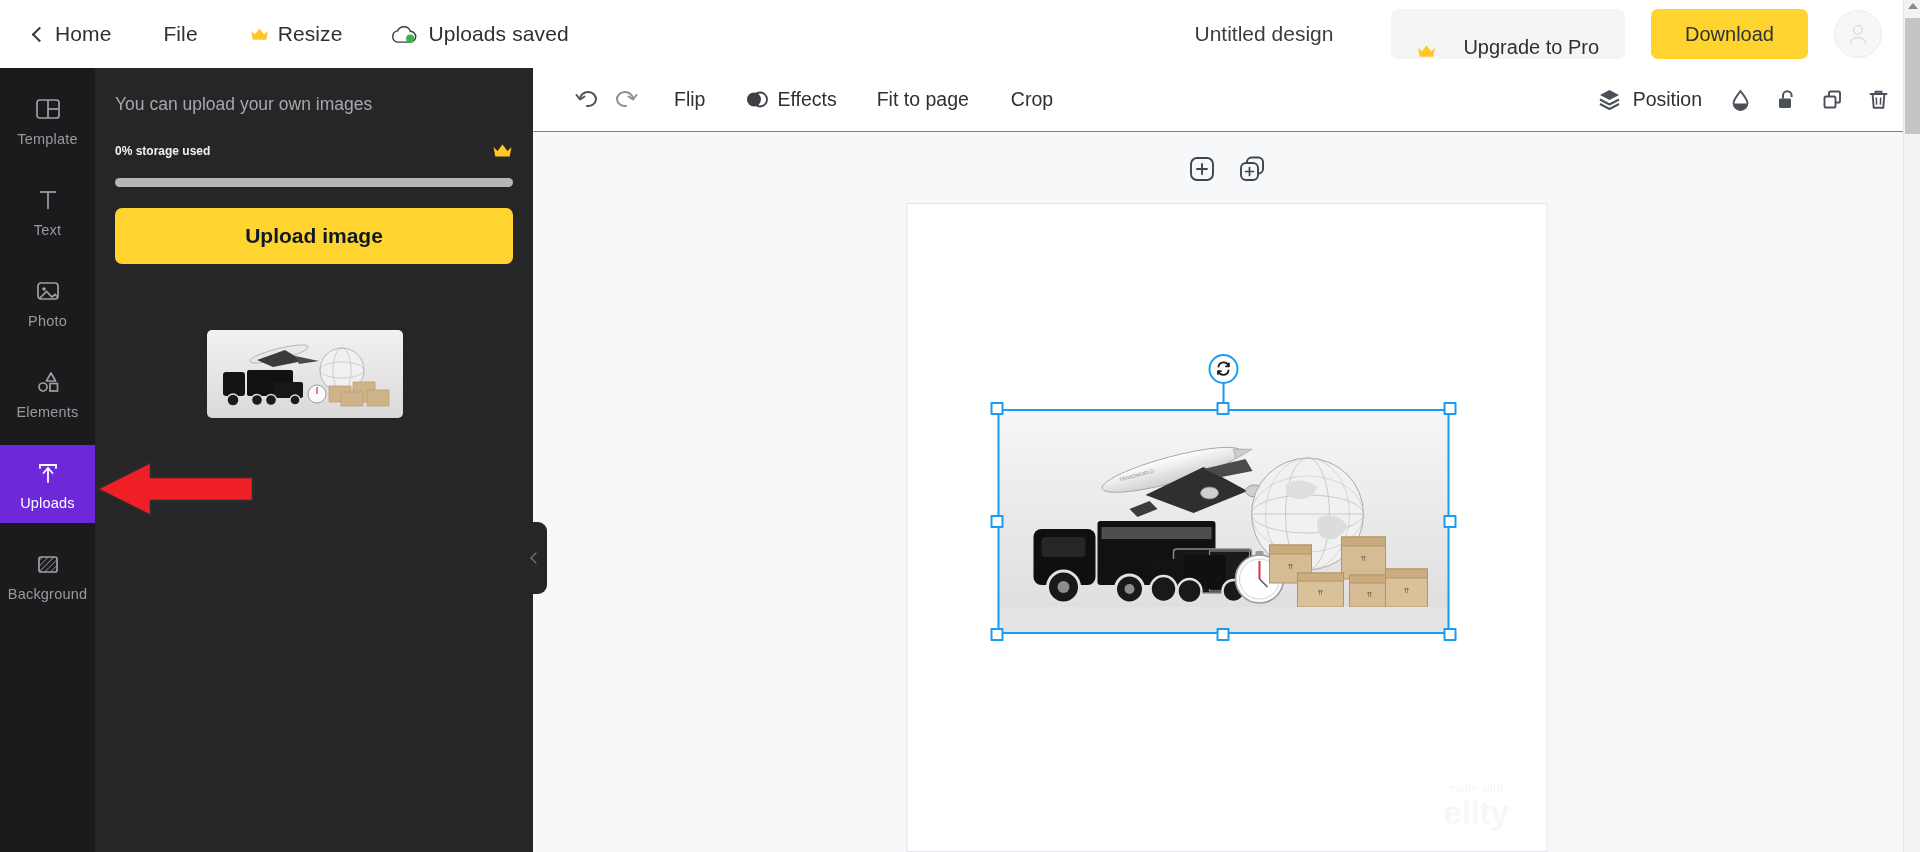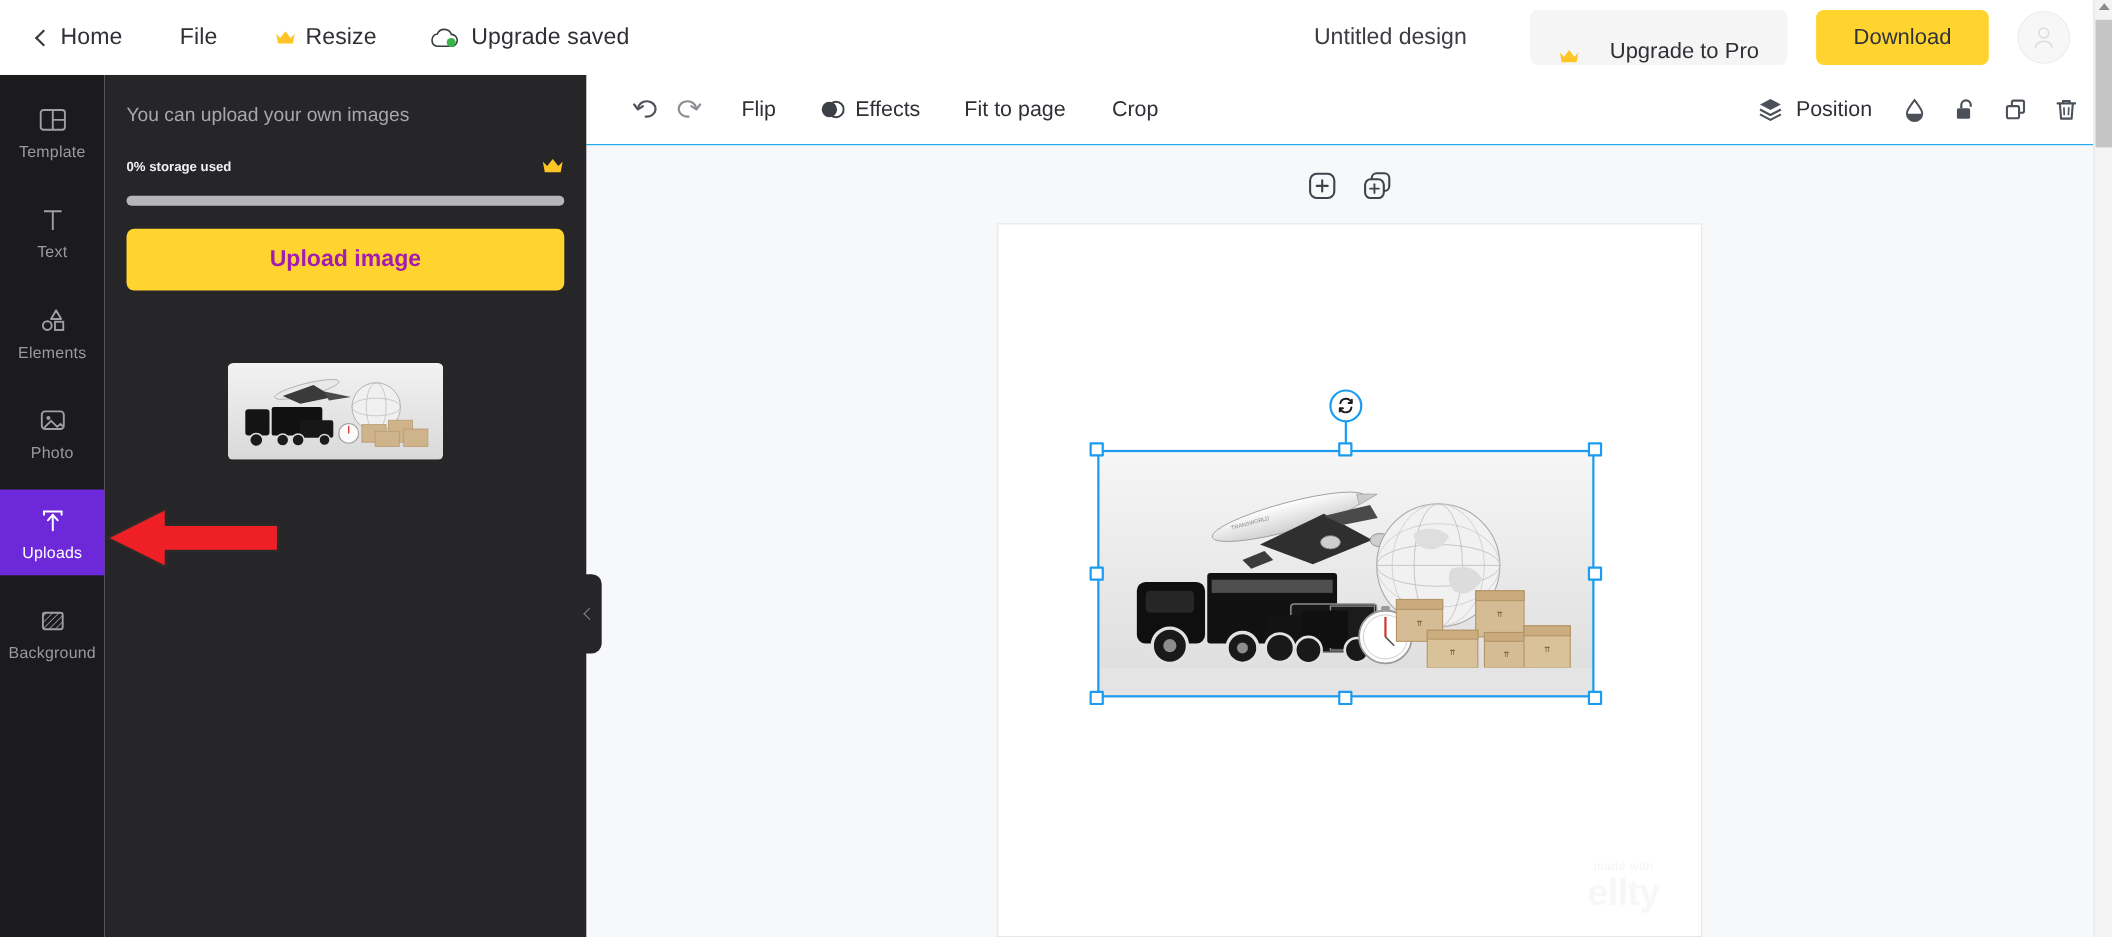--- a/index.html
+++ b/index.html
@@ -118,21 +118,21 @@
   .storage-bar {
     position: absolute; top: 110px; left: 20px;
     width: 398px; height: 9px; border-radius: 5px;
     background: #b6b6b8;
   }
   .upload-btn {
     position: absolute; top: 140px; left: 20px;
     width: 398px; height: 56px; border-radius: 7px;
     background: #ffd42e; border: none; cursor: pointer;
     font-family: "Liberation Sans", sans-serif;
-    font-size: 21px; color: #a21caf; font-weight: 600;
+    font-size: 21px; color: #0f172a; font-weight: 600;
   }
   .thumb {
     position: absolute; top: 262px; left: 112px;
     width: 196px; height: 88px; border-radius: 5px;
     overflow: hidden; cursor: pointer; background: #1d1d1f;
   }
 
   
   .red-arrow {
     position: absolute; left: 95px; top: 458px;
@@ -297,21 +297,21 @@
           <path d="M1 4 L5 8 L10 1.5 L15 8 L19 4 L17.2 13.5 L2.8 13.5 Z" fill="#ffc527"></path>
         </svg>
         <span class="hdr-label">Resize</span>
       </div>
 
       <div class="saved-btn">
         <svg class="cloud-ico" viewBox="0 0 28 21">
           <path d="M7.5 19 A6 6 0 0 1 7.8 7.2 A7.2 7.2 0 0 1 21.2 7.6 A5.6 5.6 0 0 1 21 19 Z" fill="none" stroke="#3a3c40" stroke-width="1.5"></path>
           <circle cx="21" cy="15.4" r="4.3" fill="#3cb34a"></circle>
         </svg>
-        <span class="hdr-label">Upgrade saved</span>
+        <span class="hdr-label">Uploads saved</span>
       </div>
     </div>
 
     <div class="hdr-right">
       <div class="design-title">Untitled design</div>
 
       <div class="upgrade-btn">
         <svg class="crown" viewBox="0 0 20 16">
           <path d="M1 4 L5 8 L10 1.5 L15 8 L19 4 L17.2 13.5 L2.8 13.5 Z" fill="#ffc527"></path>
         </svg>
@@ -345,34 +345,34 @@
     <div class="rail-item">
       <svg class="rail-ico" viewBox="0 0 30 30">
         <line x1="7" y1="7" x2="23" y2="7" stroke="#a0a0a4" stroke-width="1.7"></line>
         <line x1="15" y1="7" x2="15" y2="24" stroke="#a0a0a4" stroke-width="1.7"></line>
       </svg>
       <span class="rail-label">Text</span>
     </div>
 
     <div class="rail-item">
       <svg class="rail-ico" viewBox="0 0 30 30">
+        <rect x="5" y="7" width="20" height="16" rx="3" fill="none" stroke="#a0a0a4" stroke-width="1.7"></rect>
+        <circle cx="11" cy="13" r="1.8" fill="#a0a0a4"></circle>
+        <path d="M7 22 L13.5 15.5 L19 21 L22 18.5 L24 20.5" fill="none" stroke="#a0a0a4" stroke-width="1.7"></path>
+      </svg>
+      <span class="rail-label">Photo</span>
+    </div>
+
+    <div class="rail-item">
+      <svg class="rail-ico" viewBox="0 0 30 30">
         <circle cx="10" cy="20" r="4" fill="none" stroke="#a0a0a4" stroke-width="1.7"></circle>
         <path d="M18 6 L22.6 14 L13.4 14 Z" fill="none" stroke="#a0a0a4" stroke-width="1.7" stroke-linejoin="round"></path>
         <rect x="17" y="16.5" width="7.5" height="7.5" fill="none" stroke="#a0a0a4" stroke-width="1.7"></rect>
       </svg>
       <span class="rail-label">Elements</span>
-    </div>
-
-    <div class="rail-item">
-      <svg class="rail-ico" viewBox="0 0 30 30">
-        <rect x="5" y="7" width="20" height="16" rx="3" fill="none" stroke="#a0a0a4" stroke-width="1.7"></rect>
-        <circle cx="11" cy="13" r="1.8" fill="#a0a0a4"></circle>
-        <path d="M7 22 L13.5 15.5 L19 21 L22 18.5 L24 20.5" fill="none" stroke="#a0a0a4" stroke-width="1.7"></path>
-      </svg>
-      <span class="rail-label">Photo</span>
     </div>
 
     <div class="rail-item active">
       <svg class="rail-ico" viewBox="0 0 30 30">
         <path d="M7 10 V7 H23 V10" fill="none" stroke="#ffffff" stroke-width="1.8" stroke-linecap="round"></path>
         <line x1="15" y1="10" x2="15" y2="24" stroke="#ffffff" stroke-width="1.8" stroke-linecap="round"></line>
         <path d="M10.5 15 L15 10 L19.5 15" fill="none" stroke="#ffffff" stroke-width="1.8" stroke-linecap="round" stroke-linejoin="round"></path>
       </svg>
       <span class="rail-label">Uploads</span>
     </div>

